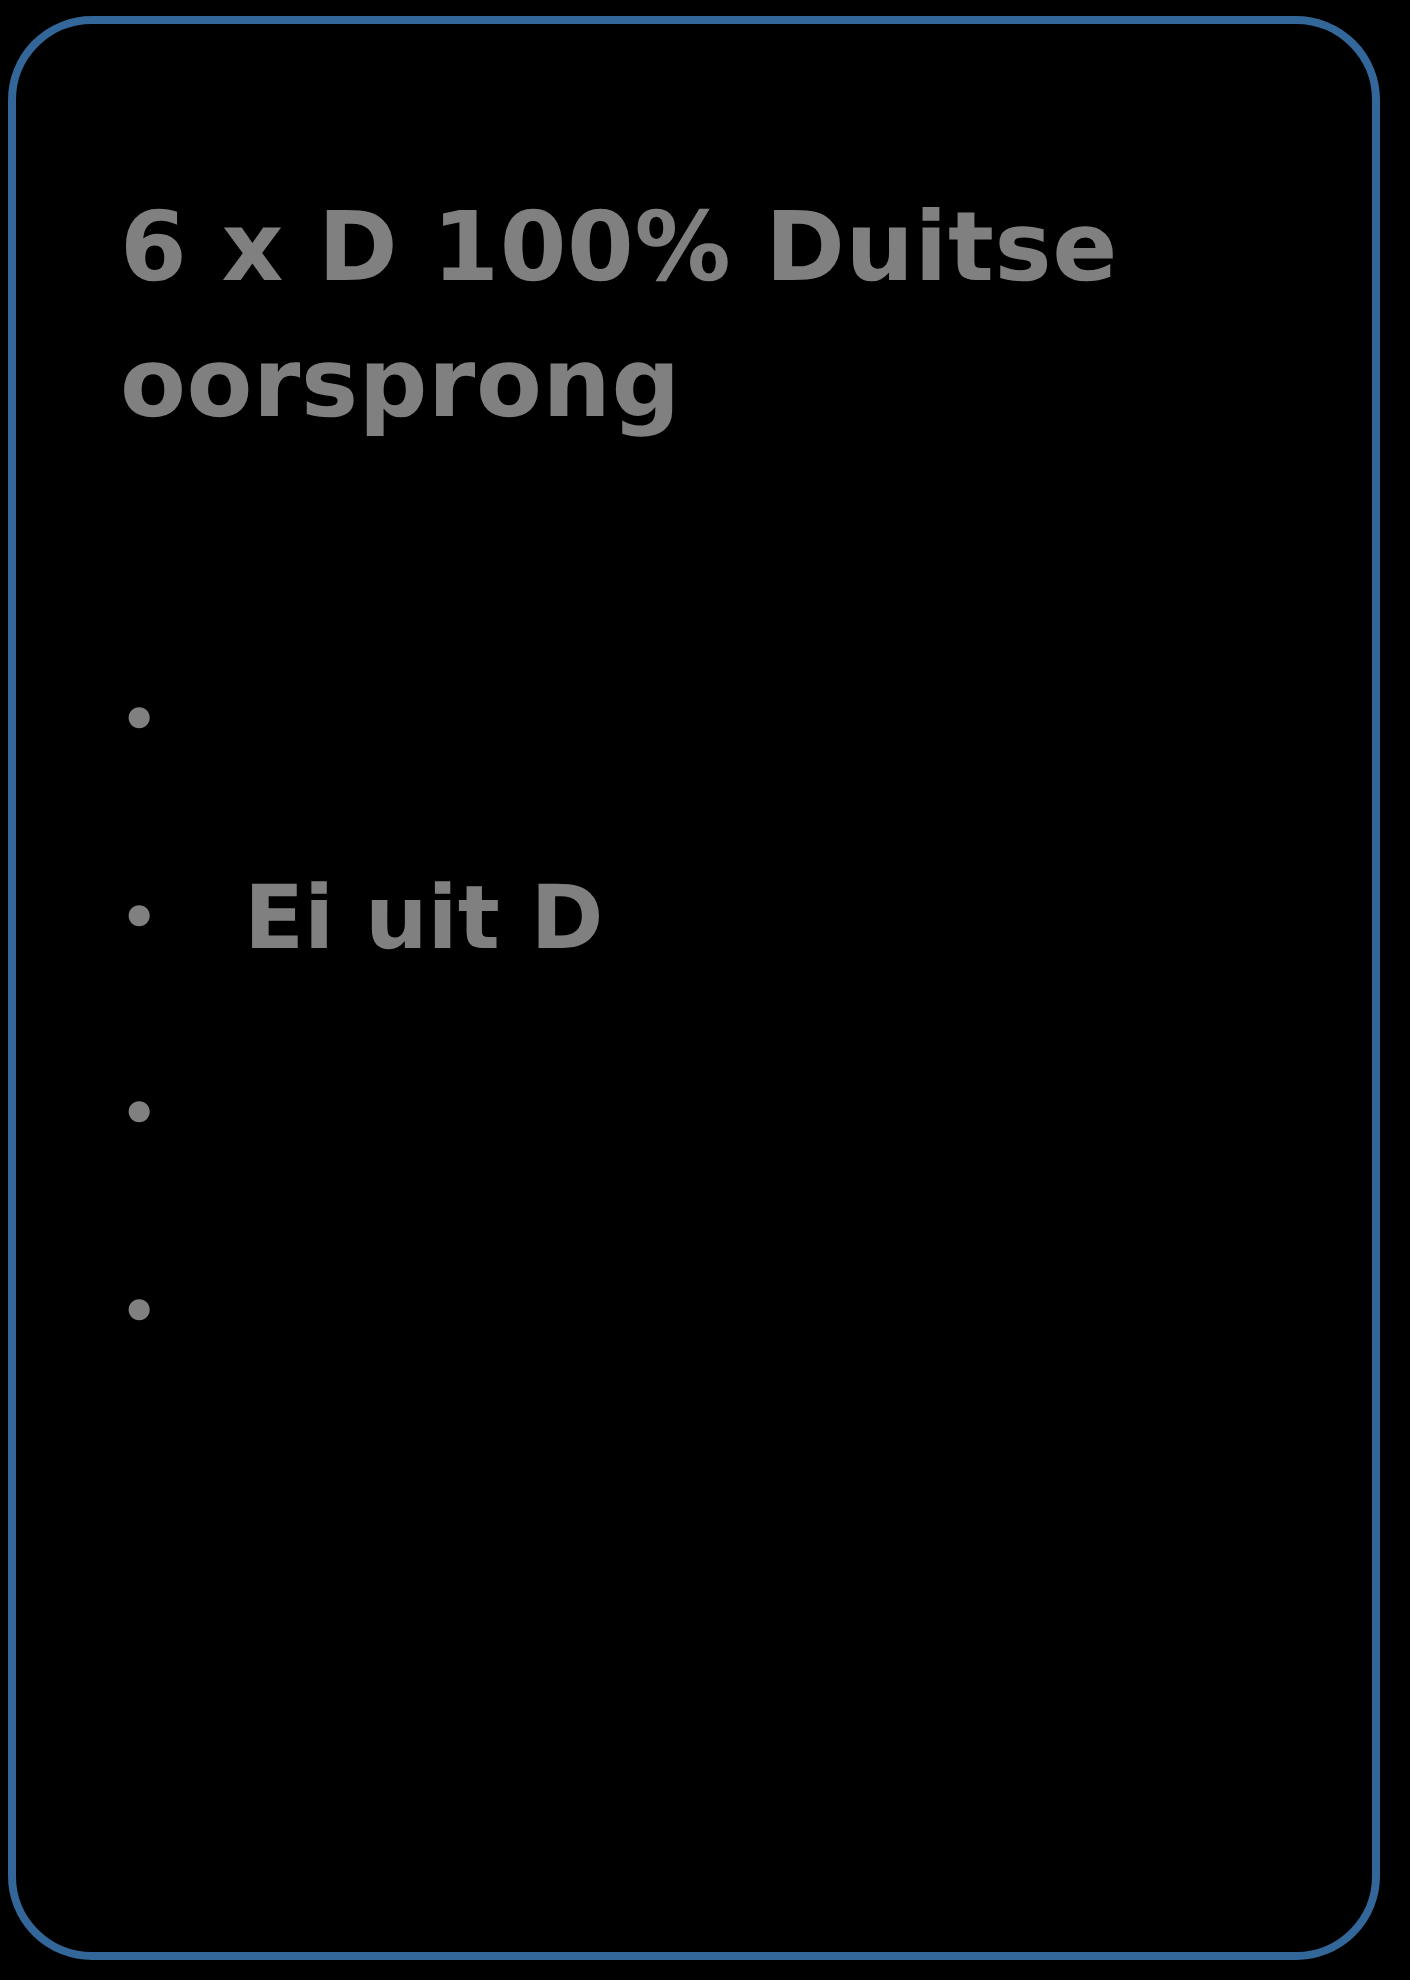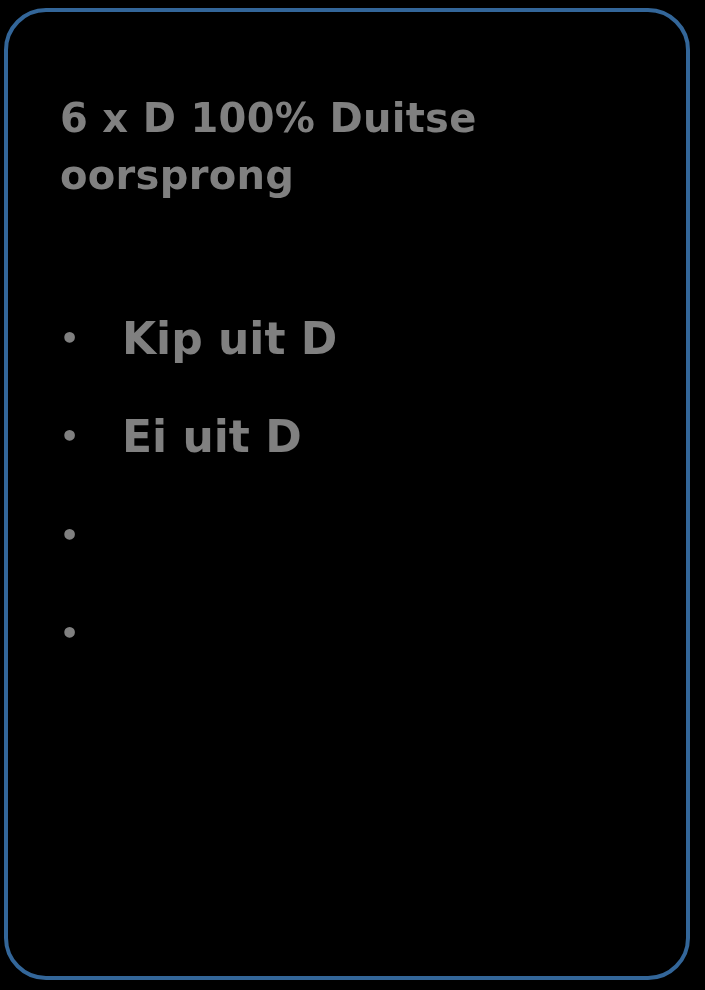--- a/index.html
+++ b/index.html
@@ -26,21 +26,21 @@
     overflow: hidden;
   }
   .content {
     position: absolute;
     left: 52px;
     top: 78px;
     right: 40px;
   }
   .heading {
     color: #808080;
-    font-size: 40px;
+    font-size: 48px;
     font-weight: bold;
     line-height: 1.42;
     letter-spacing: 0.3px;
     width: 560px;
   }
   .bullet-list {
     margin: 0;
     padding: 0;
     list-style: none;
     margin-top: 112px;
@@ -70,21 +70,20 @@
 
 <div class="slide-card">
   <div class="content">
 
     <div class="heading">6 x D 100% Duitse oorsprong</div>
 
     <ul class="bullet-list">
 
       <li class="bullet-item">
         <span class="bullet-dot">•</span>
-        <span class="bullet-label">Kip uit D</span>
       </li>
 
       <li class="bullet-item">
         <span class="bullet-dot">•</span>
         <span class="bullet-label">Ei uit D</span>
       </li>
 
       <li class="bullet-item">
         <span class="bullet-dot">•</span>
       </li>

